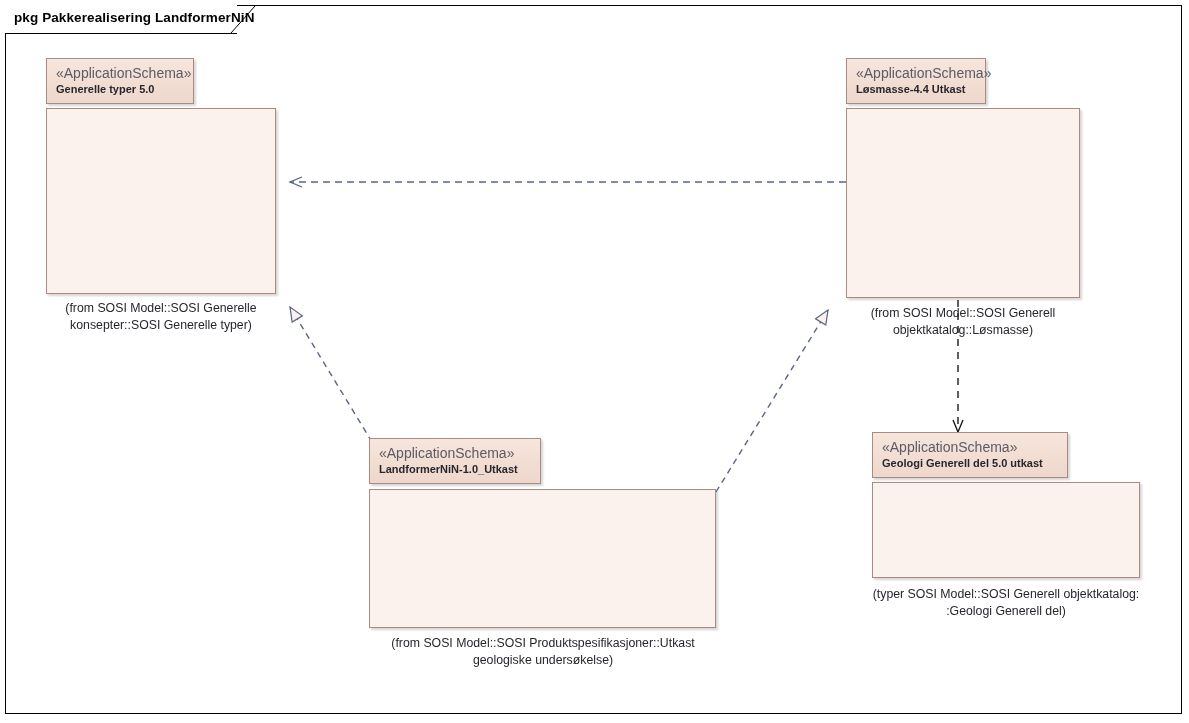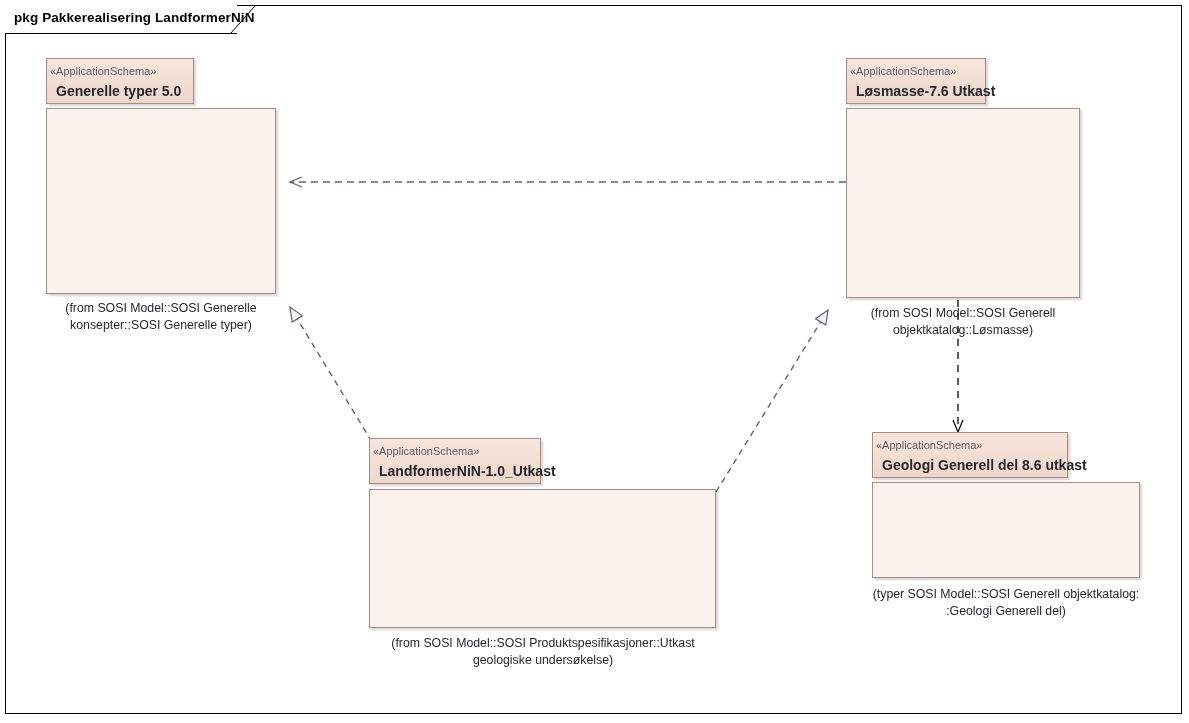--- a/index.html
+++ b/index.html
@@ -41,26 +41,26 @@
     box-shadow:2px 2px 2px rgba(120,105,100,.28);
   }
   .pkg-body{
     position:absolute;left:0;
     box-sizing:border-box;
     border:1px solid #a88c84;
     background:#fbf1ed;
     box-shadow:2px 2px 2px rgba(120,105,100,.28);
   }
   .pkg-stereo{
-    position:absolute;left:3px;top:6px;
-    font-size:11px;color:#5b5b66;white-space:nowrap;
+    position:absolute;left:9px;top:6px;
+    font-size:14px;color:#5b5b66;white-space:nowrap;
   }
   .pkg-title{
     position:absolute;left:9px;top:24px;
-    font-size:14px;font-weight:bold;color:#26262e;white-space:nowrap;
+    font-size:11px;font-weight:bold;color:#26262e;white-space:nowrap;
   }
   .pkg-from{
     position:absolute;
     font-size:12.3px;color:#26262e;
     text-align:center;line-height:17px;white-space:pre-line;
   }
 
   
   .conn{position:absolute;left:0;top:0;width:1189px;height:723px;overflow:visible;pointer-events:none;}
 </style>
@@ -112,40 +112,40 @@
       <span class="pkg-title">Generelle typer 5.0</span>
     </div>
     <div class="pkg-body" style="left:46px;top:108px;width:230px;height:186px;"></div>
     <div class="pkg-from" style="left:44px;top:300px;width:234px;">(from SOSI Model::SOSI Generelle
 konsepter::SOSI Generelle typer)</div>
   </div>
 
   <div class="pkg">
     <div class="pkg-head" style="left:846px;top:58px;width:140px;height:46px;">
       <span class="pkg-stereo">«ApplicationSchema»</span>
-      <span class="pkg-title">Løsmasse-7.6 Utkast</span>
+      <span class="pkg-title">Løsmasse-4.4 Utkast</span>
     </div>
     <div class="pkg-body" style="left:846px;top:108px;width:234px;height:190px;"></div>
     <div class="pkg-from" style="left:846px;top:305px;width:234px;">(from SOSI Model::SOSI Generell
 objektkatalog::Løsmasse)</div>
   </div>
 
   <div class="pkg">
     <div class="pkg-head" style="left:369px;top:438px;width:172px;height:46px;">
       <span class="pkg-stereo">«ApplicationSchema»</span>
       <span class="pkg-title">LandformerNiN-1.0_Utkast</span>
     </div>
     <div class="pkg-body" style="left:369px;top:489px;width:347px;height:139px;"></div>
     <div class="pkg-from" style="left:365px;top:635px;width:356px;">(from SOSI Model::SOSI Produktspesifikasjoner::Utkast
 geologiske undersøkelse)</div>
   </div>
 
   <div class="pkg">
     <div class="pkg-head" style="left:872px;top:432px;width:196px;height:46px;">
       <span class="pkg-stereo">«ApplicationSchema»</span>
-      <span class="pkg-title">Geologi Generell del 8.6 utkast</span>
+      <span class="pkg-title">Geologi Generell del 5.0 utkast</span>
     </div>
     <div class="pkg-body" style="left:872px;top:482px;width:268px;height:96px;"></div>
     <div class="pkg-from" style="left:868px;top:586px;width:276px;">(typer SOSI Model::SOSI Generell objektkatalog:
 :Geologi Generell del)</div>
   </div>
 
 </div>
 
 </body></html>

